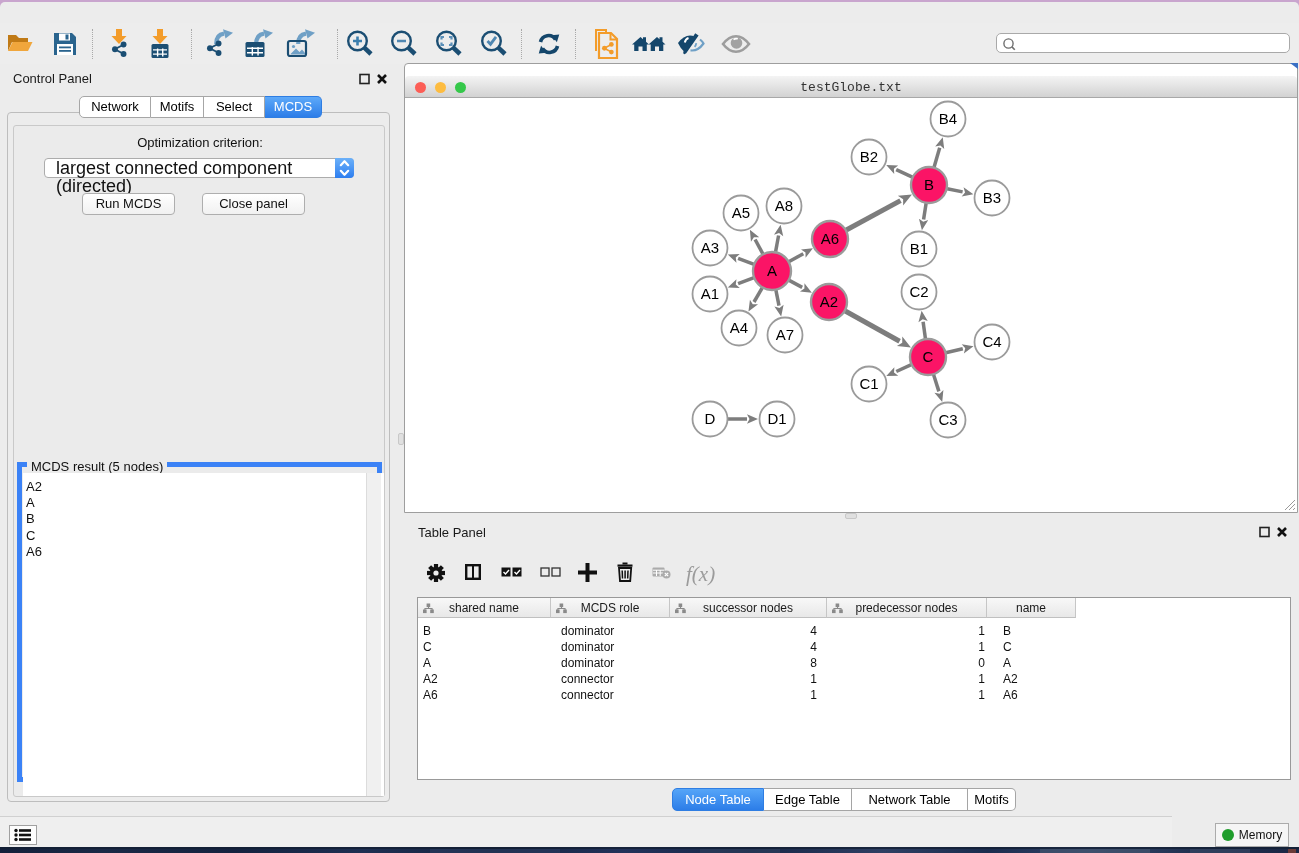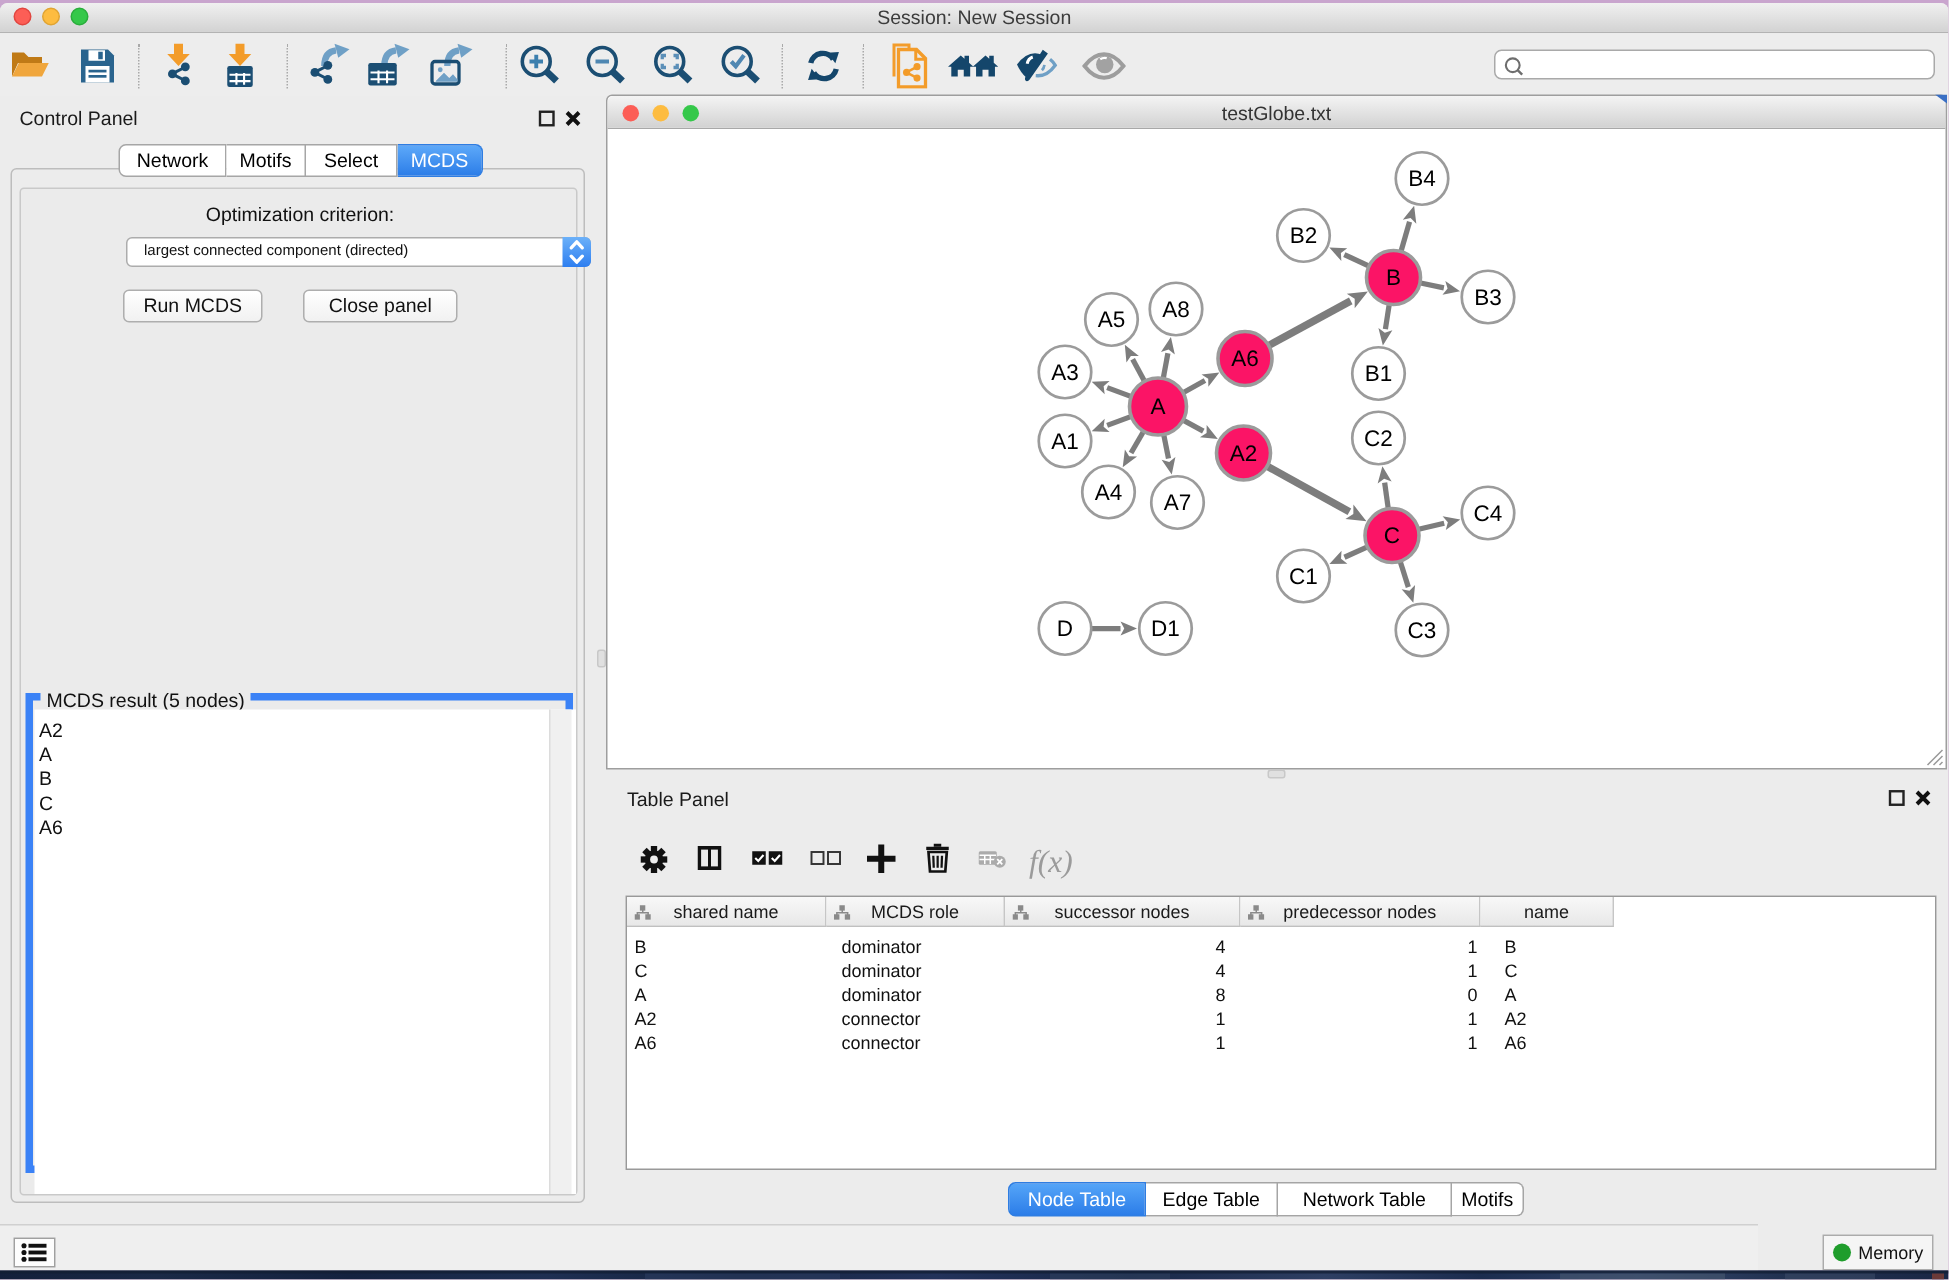--- a/index.html
+++ b/index.html
@@ -19,31 +19,31 @@
 
 #cp-title { position:absolute; left:13px; top:69px; font-size:13px; color:#1a1a1a; }
 .panetabs { position:absolute; top:94px; z-index:5; height:21px; display:flex; }
 .ptab { font-size:13px; color:#000; background:#fff; border:1px solid #a6a6a6; border-left:none; text-align:center; height:22px; line-height:20px; }
 .ptab.first { border-left:1px solid #a6a6a6; border-radius:5px 0 0 5px; }
 .ptab.last { border-radius:0 5px 5px 0; }
 .ptab.sel { background:linear-gradient(#5da9f9,#2c7de8); color:#fff; border-color:#2e7de2; }
 #cp-pane { position:absolute; left:7px; top:110px; width:383px; height:690px; border:1px solid #bdbdbd; border-radius:4px; background:#ececec; }
 #cp-inner { position:absolute; left:5px; top:12px; width:372px; height:672px; border:1px solid #c9c9c9; border-radius:3px; background:#ebebeb; }
 #optlabel { position:absolute; left:0; width:372px; top:9px; text-align:center; font-size:13px; color:#111; }
-#dropdown { position:absolute; left:30px; top:32px; width:310px; height:20px; background:#fff; border:1px solid #acacac; border-radius:4px; font-size:10px; color:#111; line-height:18px; padding-left:11px;margin-left:40px; }
+#dropdown { position:absolute; left:30px; top:32px; width:310px; height:20px; background:#fff; border:1px solid #acacac; border-radius:4px; font-size:18px; color:#111; line-height:18px; padding-left:11px; }
 #dd-step { position:absolute; right:-1px; top:-1px; width:19px; height:20px; border-radius:0 4px 4px 0; background:linear-gradient(#6cb1f9,#2d7ef0); }
 .btn { position:absolute; top:67px; height:22px; background:linear-gradient(#ffffff,#f1f1f1); border:1px solid #aeaeae; border-radius:4px; font-size:13px; color:#111; text-align:center; line-height:20px; }
 #groupbox { position:absolute; left:3px; top:336px; width:365px; height:320px; border:5px solid #3b82f6; }
 #gb-title { position:absolute; left:5px; top:-8px; background:#ebebeb; padding:0 4px; font-size:13px; color:#111; }
 #gb-list { position:absolute; left:1px; top:6px; width:361px; height:323px; background:#fff; font-size:13px; color:#111; }
 #gb-scroll { position:absolute; right:3px; top:0px; width:15px; height:323px; background:#f0f0f0; border-left:1px solid #dcdcdc; }
 .li { position:absolute; left:3px; height:16px; line-height:16px; }
 
 #netwin { position:absolute; left:404px; top:61px; width:894px; height:450px; background:#fff; border:1px solid #9e9e9e; border-radius:4px 4px 0 0; }
-#net-tb { position:absolute; left:0; top:0; width:100%; height:22px; background:linear-gradient(#f4f4f4,#d2d2d2); border-bottom:1px solid #a8a8a8; border-radius:4px 4px 0 0; }
+#net-tb { position:absolute; left:0; top:12px; width:100%; height:22px; background:linear-gradient(#f4f4f4,#d2d2d2); border-bottom:1px solid #a8a8a8; border-radius:4px 4px 0 0;font-family:Liberation Mono, monospace; }
 #net-tb .title { position:absolute; left:0; right:0; top:4px; text-align:center; font-size:13px; color:#333; }
 .light2 { position:absolute; top:6px; width:11px; height:11px; border-radius:50%; }
 
 #tp-title { position:absolute; left:418px; top:523px; font-size:13px; color:#1a1a1a; }
 #tableview { position:absolute; left:417px; top:595px; width:874px; height:183px; background:#fff; border:1px solid #999; }
 .th { position:absolute; top:0; height:20px; background:linear-gradient(#f8f8f8,#e8e8e8); border-right:1px solid #c6c6c6; border-bottom:1px solid #c0c0c0; font-size:12px; color:#1a1a1a; text-align:center; line-height:20px; }
 .td { position:absolute; font-size:12px; color:#111; height:16px; line-height:16px; }
 .bottabs { position:absolute; top:786px; height:23px; display:flex; }
 .btab { font-size:13px; background:#fff; border:1px solid #a5a5a5; border-left:none; text-align:center; height:23px; line-height:21px; color:#000; }
 .btab.first { border-left:1px solid #a5a5a5; border-radius:5px 0 0 5px; }
@@ -51,26 +51,20 @@
 .btab.sel { background:linear-gradient(#55a5f8,#2c7de8); color:#fff; border-color:#2e7de2; }
 
 #statusbar { position:absolute; left:0; top:814px; width:1172px; height:33px; background:#efefef; border-top:1px solid #d0d0d0; }
 #listbtn { position:absolute; left:9px; top:8px; width:28px; height:20px; background:#fdfdfd; border:1px solid #a0a0a0; }
 #membtn { position:absolute; left:1215px; top:6px; width:74px; height:24px; background:#f5f5f5; border:1px solid #ababab; font-size:12px; color:#111; text-align:center; line-height:22px; }
 #wallpaper { position:absolute; left:0; top:847px; width:1299px; height:6px; background:linear-gradient(90deg,#131f3a,#1a2946 8%,#14223f 18%,#1e2f52 28%,#15233f 38%,#22325a 48%,#182747 58%,#2e3f63 68%,#1b2c4e 76%,#33456a 84%,#20304f 92%,#1a2745); }
 </style>
 </head>
 <body>
 <div id="win">
-  <div id="titlebar">
-    <div class="light" style="left:9px; background:#fc5e56; border:0.5px solid #e14640;"></div>
-    <div class="light" style="left:28px; background:#fdbc40; border:0.5px solid #e0a433;"></div>
-    <div class="light" style="left:47px; background:#35c84a; border:0.5px solid #2aad3c;"></div>
-    <div class="title">Session: New Session</div>
-  </div>
   <div id="toolbar">
     <div class="ticon" style="left:6px; width:28px;">
         <svg width="28" height="24" viewBox="0 0 28 24">
 <path d="M2 3 h8 l3 3 h9 v4 H6 L2 19 z" fill="#c07a16"></path>
 <path d="M6.5 10 h20 l-4.5 9 H2 z" fill="#f0a63c"></path>
 </svg>
       </div>
 <div class="ticon" style="left:52px; width:26px;">
         <svg width="26" height="26" viewBox="0 0 26 26">
 <path d="M2 2 h18 l4 4 v18 H2 z" fill="#2a648e"></path>

